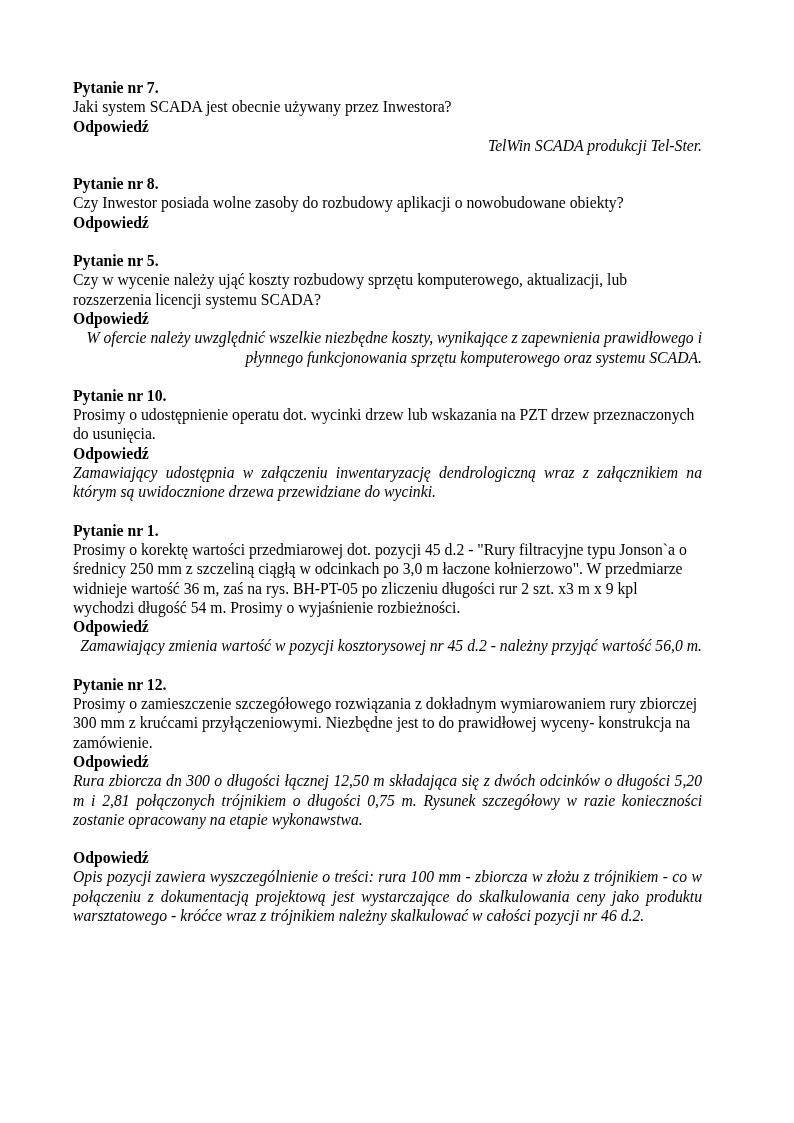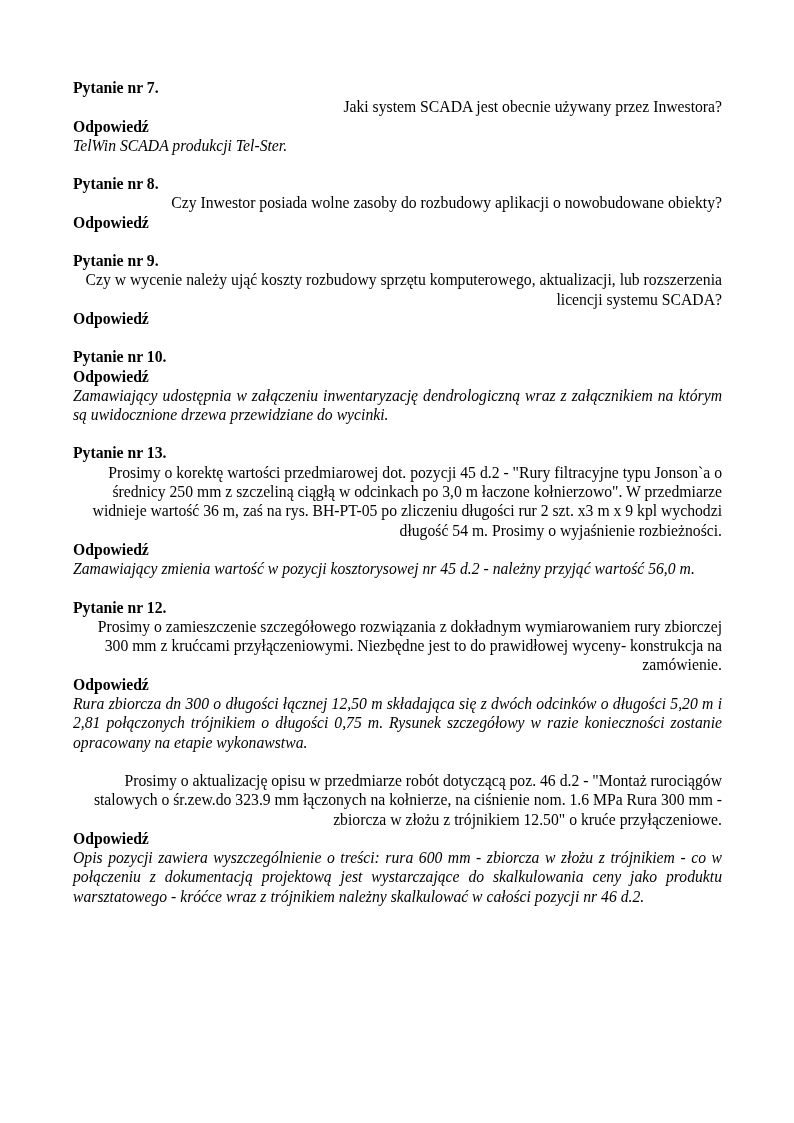--- a/index.html
+++ b/index.html
@@ -7,42 +7,43 @@
     padding: 0;
     background: #ffffff;
   }
   .page {
     position: relative;
     width: 794px;
     height: 1123px;
     margin: 0 auto;
     background: #ffffff;
     box-sizing: border-box;
-    padding: 78px 72px 40px 73px;
+    padding: 78px 92px 40px 73px;
     font-family: "Liberation Serif", "DejaVu Serif", serif;
     font-size: 15.7px;
     line-height: 19.3px;
     color: #000000;
     overflow: hidden;
   }
   .qa-block {
     margin: 0 0 19px 0;
   }
   .qa-block p {
     margin: 0;
     padding: 0;
   }
   .q-title, .a-title {
     font-weight: bold;
   }
   .q-text {
-    text-align: right;
+    text-align: left;
   }
   .a-text {
     font-style: italic;
+    text-align: right;
   }
   .justify {
     text-align: justify;
     font-style: italic;
   }
 </style>
 </head>
 <body>
 
 <div class="page">
@@ -54,44 +55,45 @@
     <p class="a-text">TelWin SCADA produkcji Tel-Ster.</p>
   </div>
 
   <div class="qa-block">
     <p class="q-title">Pytanie nr 8.</p>
     <p class="q-text">Czy Inwestor posiada wolne zasoby do rozbudowy aplikacji o nowobudowane obiekty?</p>
     <p class="a-title">Odpowiedź</p>
   </div>
 
   <div class="qa-block">
-    <p class="q-title">Pytanie nr 9.</p>
+    <p class="q-title">Pytanie nr 5.</p>
     <p class="q-text">Czy w wycenie należy ująć koszty rozbudowy sprzętu komputerowego, aktualizacji, lub rozszerzenia licencji systemu SCADA?</p>
     <p class="a-title">Odpowiedź</p>
+    <p class="a-text">W ofercie należy uwzględnić wszelkie niezbędne koszty, wynikające z zapewnienia prawidłowego i płynnego funkcjonowania sprzętu komputerowego oraz systemu SCADA.</p>
   </div>
 
   <div class="qa-block">
     <p class="q-title">Pytanie nr 10.</p>
+    <p class="q-text">Prosimy o udostępnienie operatu dot. wycinki drzew lub wskazania na PZT drzew przeznaczonych do usunięcia.</p>
     <p class="a-title">Odpowiedź</p>
     <p class="a-text justify">Zamawiający udostępnia w załączeniu inwentaryzację dendrologiczną wraz z załącznikiem na którym są uwidocznione drzewa przewidziane do wycinki.</p>
   </div>
 
   <div class="qa-block">
-    <p class="q-title">Pytanie nr 13.</p>
+    <p class="q-title">Pytanie nr 1.</p>
     <p class="q-text">Prosimy o korektę wartości przedmiarowej dot. pozycji 45 d.2 - "Rury filtracyjne typu Jonson`a o średnicy 250 mm z szczeliną ciągłą w odcinkach po 3,0 m łaczone kołnierzowo". W przedmiarze widnieje wartość 36 m, zaś na rys. BH-PT-05 po zliczeniu długości rur 2 szt. x3 m x 9 kpl wychodzi długość 54 m. Prosimy o wyjaśnienie rozbieżności.</p>
     <p class="a-title">Odpowiedź</p>
     <p class="a-text">Zamawiający zmienia wartość w pozycji kosztorysowej nr 45 d.2 - należny przyjąć wartość 56,0 m.</p>
   </div>
 
   <div class="qa-block">
     <p class="q-title">Pytanie nr 12.</p>
     <p class="q-text">Prosimy o zamieszczenie szczegółowego rozwiązania z dokładnym wymiarowaniem rury zbiorczej 300 mm z krućcami przyłączeniowymi. Niezbędne jest to do prawidłowej wyceny- konstrukcja na zamówienie.</p>
     <p class="a-title">Odpowiedź</p>
     <p class="a-text justify">Rura zbiorcza dn 300 o długości łącznej 12,50 m składająca się z dwóch odcinków o długości 5,20 m i 2,81 połączonych trójnikiem o długości 0,75 m. Rysunek szczegółowy w razie konieczności zostanie opracowany na etapie wykonawstwa.</p>
   </div>
 
   <div class="qa-block">
-    <p class="q-text">Prosimy o aktualizację opisu w przedmiarze robót dotyczącą poz. 46 d.2 - "Montaż rurociągów stalowych o śr.zew.do 323.9 mm łączonych na kołnierze, na ciśnienie nom. 1.6 MPa Rura 300 mm - zbiorcza w złożu z trójnikiem 12.50" o kruće przyłączeniowe.</p>
     <p class="a-title">Odpowiedź</p>
-    <p class="a-text justify">Opis pozycji zawiera wyszczególnienie o treści: rura 600 mm - zbiorcza w złożu z trójnikiem - co w połączeniu z dokumentacją projektową jest wystarczające do skalkulowania ceny jako produktu warsztatowego - króćce wraz z trójnikiem należny skalkulować w całości pozycji nr 46 d.2.</p>
+    <p class="a-text justify">Opis pozycji zawiera wyszczególnienie o treści: rura 100 mm - zbiorcza w złożu z trójnikiem - co w połączeniu z dokumentacją projektową jest wystarczające do skalkulowania ceny jako produktu warsztatowego - króćce wraz z trójnikiem należny skalkulować w całości pozycji nr 46 d.2.</p>
   </div>
 
 </div>
 
 </body></html>

